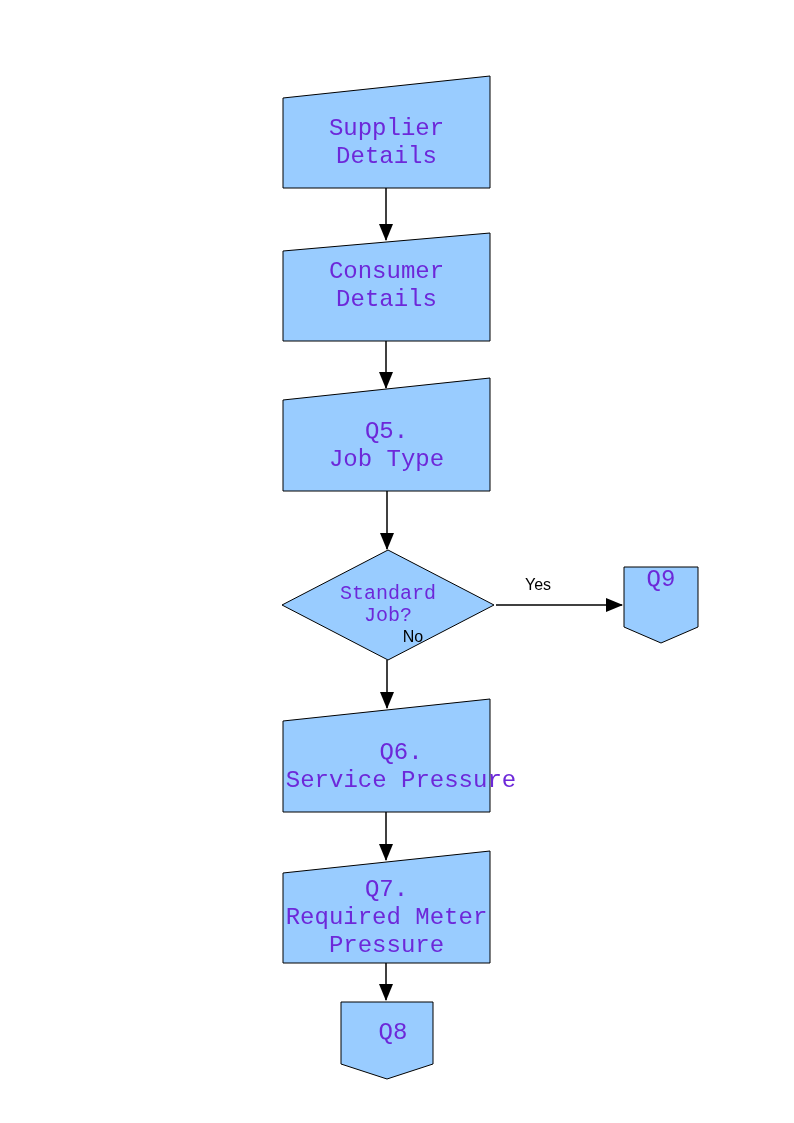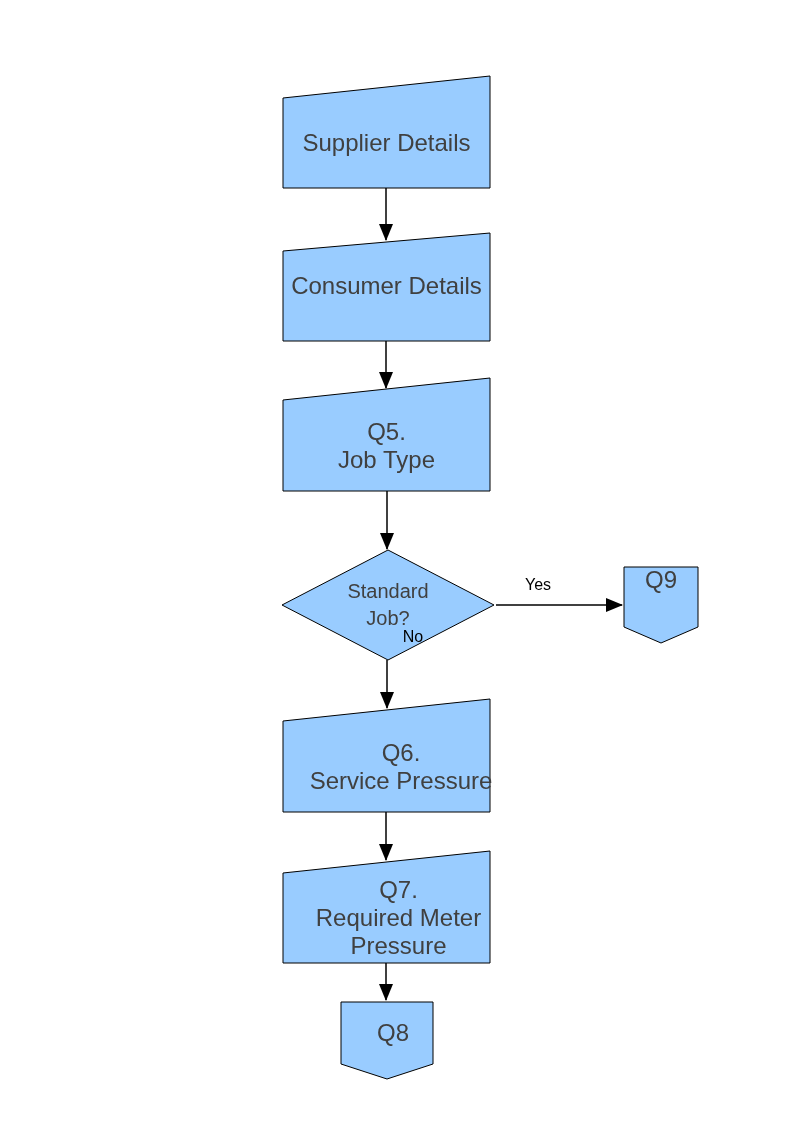--- a/index.html
+++ b/index.html
@@ -29,28 +29,29 @@
     stroke-width: 1.5;
     fill: none;
   }
   .node-label {
     position: absolute;
     display: flex;
     align-items: center;
     justify-content: center;
     text-align: center;
     white-space: pre-line;
-    color: #404040;
+    color: #6d28d9;
     font-size: 24px;
     line-height: 28px;
     pointer-events: none;
+    font-family: Liberation Mono, monospace;
   }
   .node-label.small {
     font-size: 20px;
-    line-height: 27px;
+    line-height: 22px;
   }
   .edge-label {
     position: absolute;
     display: flex;
     align-items: center;
     justify-content: center;
     text-align: center;
     color: #000000;
     font-size: 16px;
     line-height: 28px;
@@ -97,21 +98,21 @@
 Job Type</div>
 
   <div class="node-label small" style="left:282px; top:550px; width:212px; height:110px;">Standard
 Job?</div>
 
   <div class="node-label" style="left:624px; top:550px; width:74px; height:60px;">Q9</div>
 
   <div class="node-label" style="left:279px; top:721px; width:244px; height:91px;">Q6.
 Service Pressure</div>
 
-  <div class="node-label" style="left:283px; top:873px; width:207px; height:90px;margin-left:12px;">Q7.
+  <div class="node-label" style="left:283px; top:873px; width:207px; height:90px;">Q7.
 Required Meter
 Pressure</div>
 
   <div class="node-label" style="left:341px; top:1002px; width:104px; height:62px;">Q8</div>
 
   <div class="edge-label" style="left:500px; top:570px; width:76px; height:30px;">Yes</div>
 
   <div class="edge-label" style="left:391px; top:622px; width:44px; height:30px;">No</div>
 
 </div>

